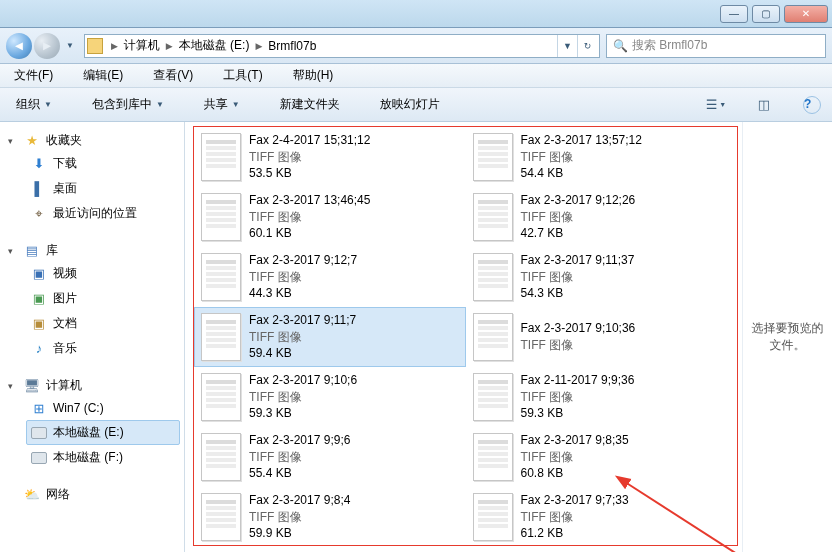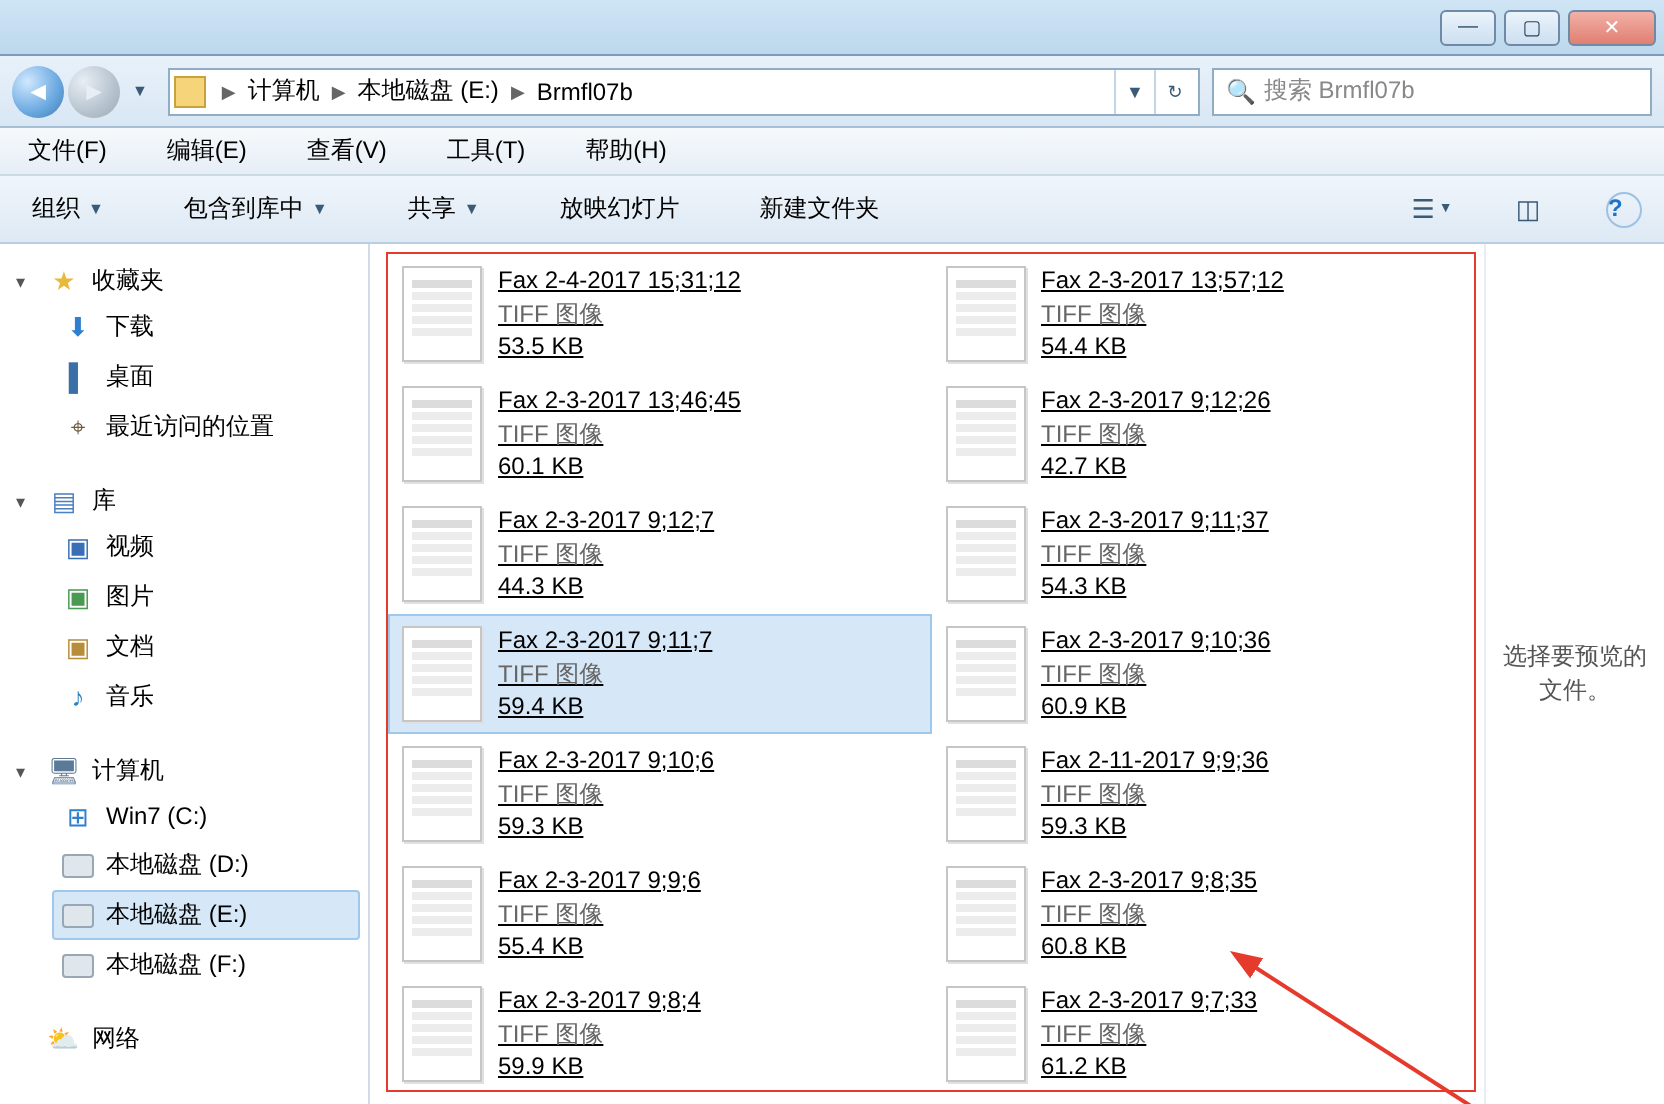--- a/index.html
+++ b/index.html
@@ -43,21 +43,21 @@
 .sidebar .group { margin-bottom:14px; }
 .sidebar .ghead { display:flex; align-items:center; gap:6px; padding:2px 4px; cursor:pointer; }
 .sidebar .ghead .tri { font-size:9px; color:#555; width:10px; }
 .sidebar .gicon { width:16px; height:16px; display:inline-flex; align-items:center; justify-content:center; font-size:13px; }
 .sidebar .gitems { padding-left:22px; }
 .sidebar .gitem { display:flex; align-items:center; gap:6px; padding:3px 4px; cursor:pointer; border:1px solid transparent; }
 .sidebar .gitem.sel { background:#d6e8f8; border:1px solid #9ec9ec; border-radius:2px; }
 .sidebar .diskicon { width:16px; height:12px; background:#dfe6ec; border:1px solid #98a7b3; border-radius:2px; }
 
 .filepane { flex:1; position:relative; overflow:hidden; background:#fff; }
-.filelist { position:absolute; left:8px; top:4px; width: 545px; height: 420px; border:1px solid #e63a2d; overflow:hidden;text-decoration:underline; }
+.filelist { position:absolute; left:8px; top:4px; width: 545px; height: 420px; border:1px solid #e63a2d; overflow:hidden; }
 .filegrid { display:grid; grid-template-columns: 1fr 1fr; grid-auto-rows: 60px; }
 .fileitem { display:flex; align-items:center; gap:8px; padding:4px 6px; border:1px solid transparent; cursor:pointer; }
 .fileitem.sel { background:#d6e8f8; border:1px solid #9ec9ec; }
 .thumb { width:40px; height:48px; background:#fff; border:1px solid #c6c6c6; box-shadow:1px 1px 0 #e0e0e0; position:relative; }
 .thumb::before { content:""; position:absolute; left:4px; top:6px; right:4px; height:4px; background:#dcdcdc; box-shadow: 0 6px 0 #ececec, 0 12px 0 #ececec, 0 18px 0 #ececec, 0 24px 0 #ececec; }
 .fmeta { font-size:12px; line-height:1.4; }
 .fname { color:#000; }
 .ftype { color:#666; }
 .fsize { color:#000000; }
 
@@ -119,22 +119,22 @@
       <span class="chev">▼</span>
     </div>
   <div class="tb">
       <span>包含到库中</span>
       <span class="chev">▼</span>
     </div>
   <div class="tb">
       <span>共享</span>
       <span class="chev">▼</span>
     </div>
+  <div class="tb">新建文件夹</div>
   <div class="tb">放映幻灯片</div>
-  <div class="tb">新建文件夹</div>
   <div class="spacer"></div>
   <div class="ibtn">☰<span class="chev" style="font-size:7px;margin-left:2px">▼</span></div>
   <div class="ibtn">◫</div>
   <div class="ibtn">
       <span class="help">?</span>
     </div>
 </div>
 
 <div class="bodywrap">
 
@@ -191,24 +191,20 @@
       <div class="ghead">
         <span class="tri">▾</span>
         <span class="gicon" style="color:#5b7a97">🖥</span>
         <span>计算机</span>
       </div>
       <div class="gitems" id="comp-items">
           <div class="gitem">
             <span class="gicon" style="color:#2f7fd1">⊞</span>
             <span>Win7 (C:)</span>
           </div>
-          <div class="gitem">
-            <span class="diskicon"></span>
-            <span>本地磁盘 (D:)</span>
-          </div>
           <div class="gitem sel">
             <span class="diskicon"></span>
             <span>本地磁盘 (E:)</span>
           </div>
           <div class="gitem">
             <span class="diskicon"></span>
             <span>本地磁盘 (F:)</span>
           </div>
         </div>
     </div>
@@ -279,21 +275,20 @@
               <div class="fname">Fax 2-3-2017 9;11;7</div>
               <div class="ftype">TIFF 图像</div>
               <div class="fsize">59.4 KB</div>
             </div>
           </div>
           <div class="fileitem">
             <div class="thumb"></div>
             <div class="fmeta">
               <div class="fname">Fax 2-3-2017 9;10;36</div>
               <div class="ftype">TIFF 图像</div>
-              <div class="fsize">60.9 KB</div>
             </div>
           </div>
           <div class="fileitem">
             <div class="thumb"></div>
             <div class="fmeta">
               <div class="fname">Fax 2-3-2017 9;10;6</div>
               <div class="ftype">TIFF 图像</div>
               <div class="fsize">59.3 KB</div>
             </div>
           </div>

